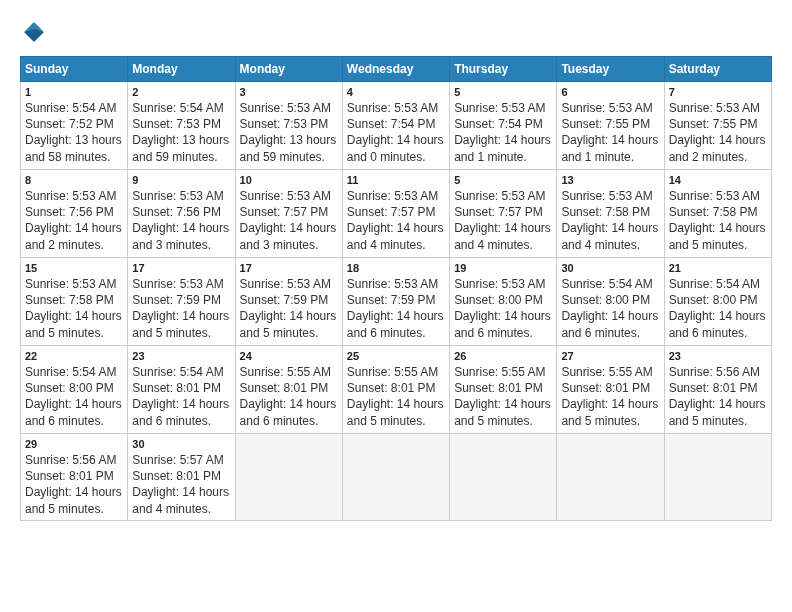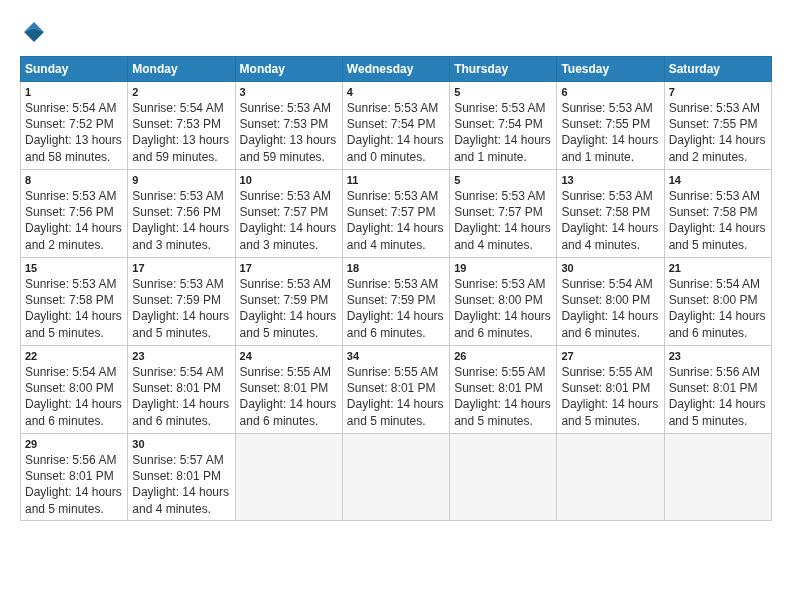--- a/index.html
+++ b/index.html
@@ -236,21 +236,21 @@
           </td>
           <td>
             <span class="day-num">23</span>
             <div class="day-info">Sunrise: 5:54 AM<br>Sunset: 8:01 PM<br>Daylight: 14 hours<br>and 6 minutes.</div>
           </td>
           <td>
             <span class="day-num">24</span>
             <div class="day-info">Sunrise: 5:55 AM<br>Sunset: 8:01 PM<br>Daylight: 14 hours<br>and 6 minutes.</div>
           </td>
           <td>
-            <span class="day-num">34</span>
+            <span class="day-num">25</span>
             <div class="day-info">Sunrise: 5:55 AM<br>Sunset: 8:01 PM<br>Daylight: 14 hours<br>and 5 minutes.</div>
           </td>
           <td>
             <span class="day-num">26</span>
             <div class="day-info">Sunrise: 5:55 AM<br>Sunset: 8:01 PM<br>Daylight: 14 hours<br>and 5 minutes.</div>
           </td>
           <td>
             <span class="day-num">27</span>
             <div class="day-info">Sunrise: 5:55 AM<br>Sunset: 8:01 PM<br>Daylight: 14 hours<br>and 5 minutes.</div>
           </td>

